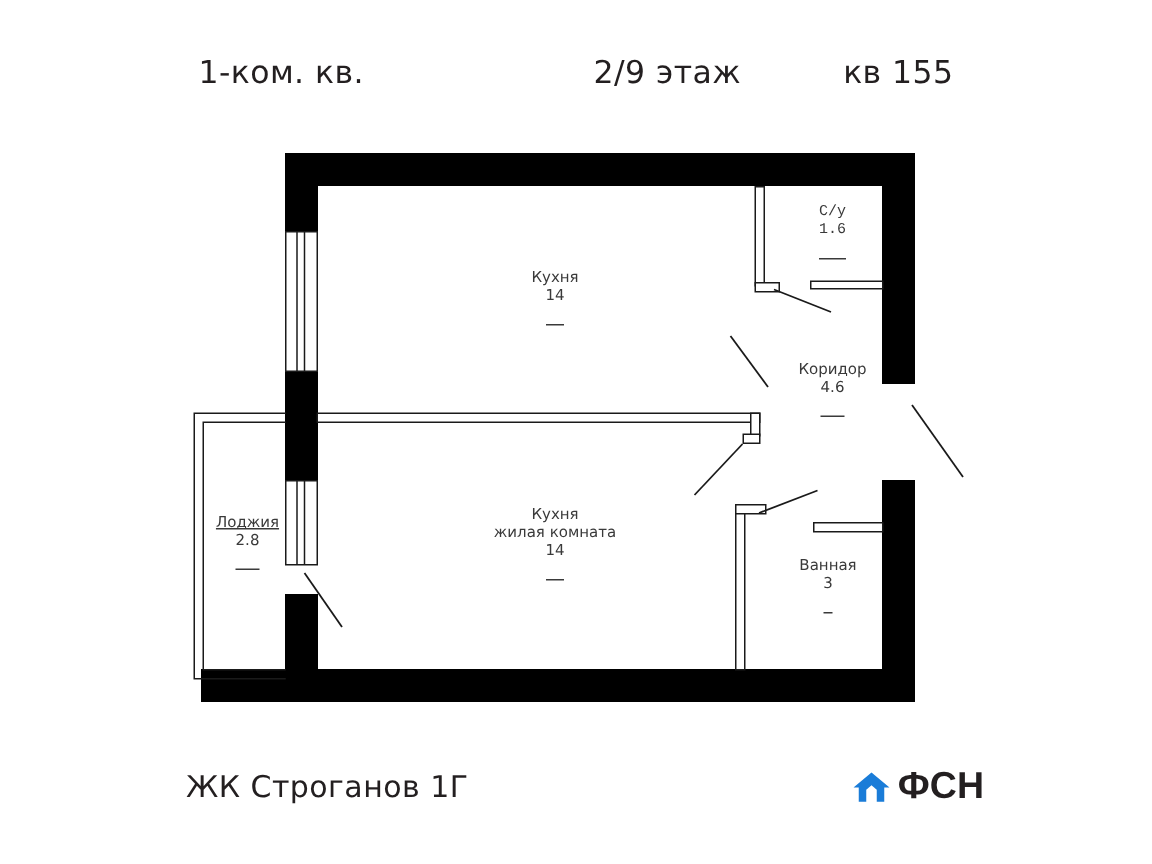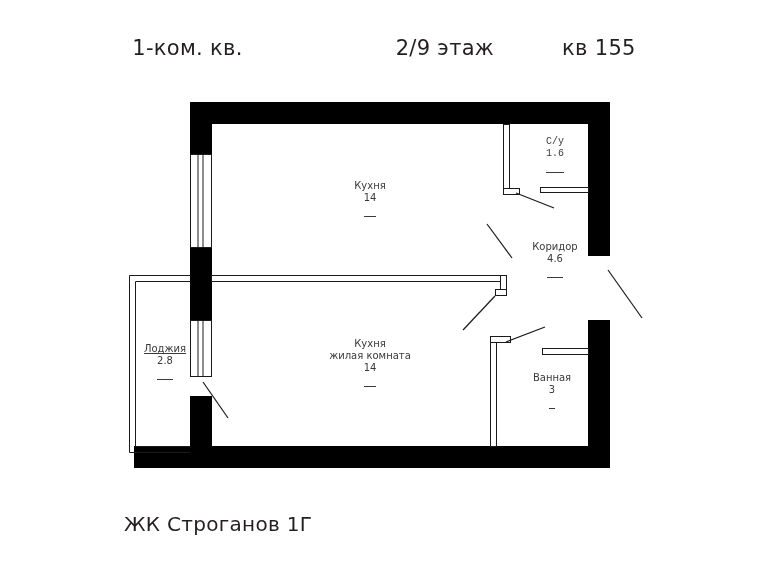--- a/index.html
+++ b/index.html
@@ -215,14 +215,21 @@
     <span class="ar">3</span>
   </div>
 
   <div class="rlabel" style="left:132px; top:343px; width:66px;text-decoration:underline;">
     <span class="nm">Лоджия</span>
     <span class="ar">2.8</span>
   </div>
 
   <div class="footer-title">ЖК Строганов 1Г</div>
 
+  <div class="logo">
+    <svg class="logo-mark" width="26" height="22" viewBox="0 0 26 22">
+      <path d="M13 1 L25 11 L21.5 11 L21.5 20.5 L4.5 20.5 L4.5 11 L1 11 Z
+               M13 9.5 L9.5 12.5 L9.5 20.5 L16.5 20.5 L16.5 12.5 Z" fill="#1a7cd8" fill-rule="evenodd"></path>
+    </svg>
+    <span class="logo-text">ФСН</span>
+  </div>
 
 </div>
 
 </body></html>

